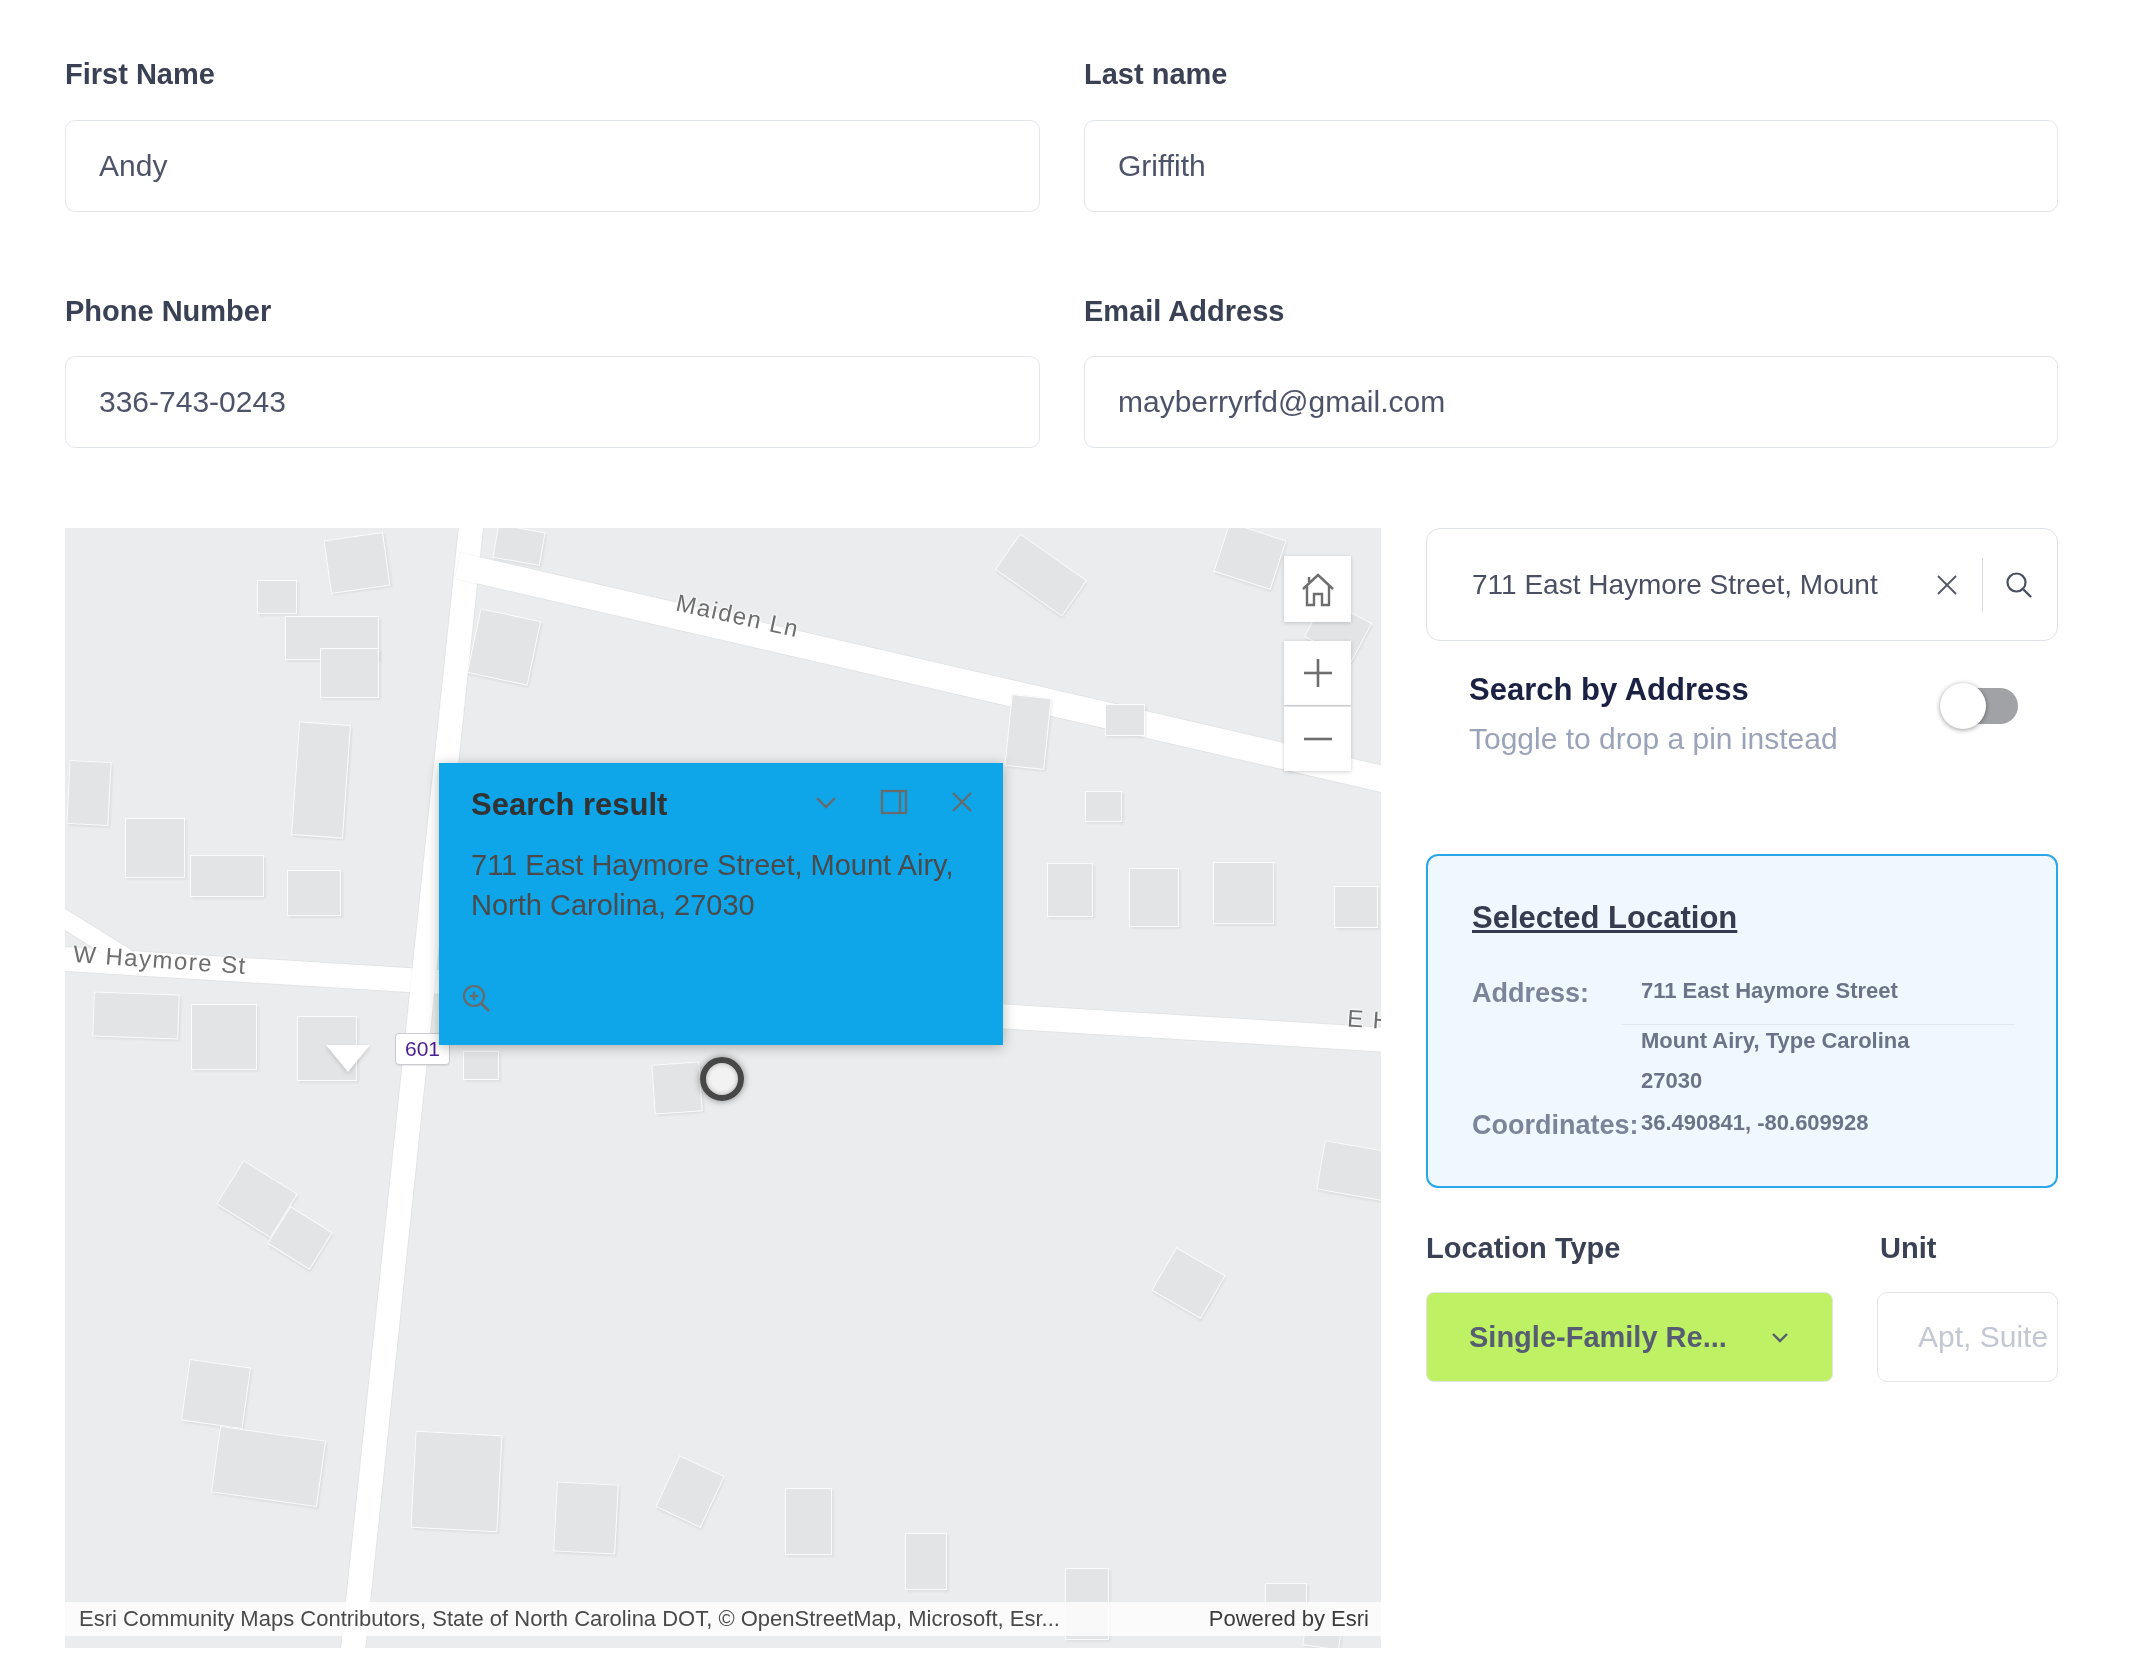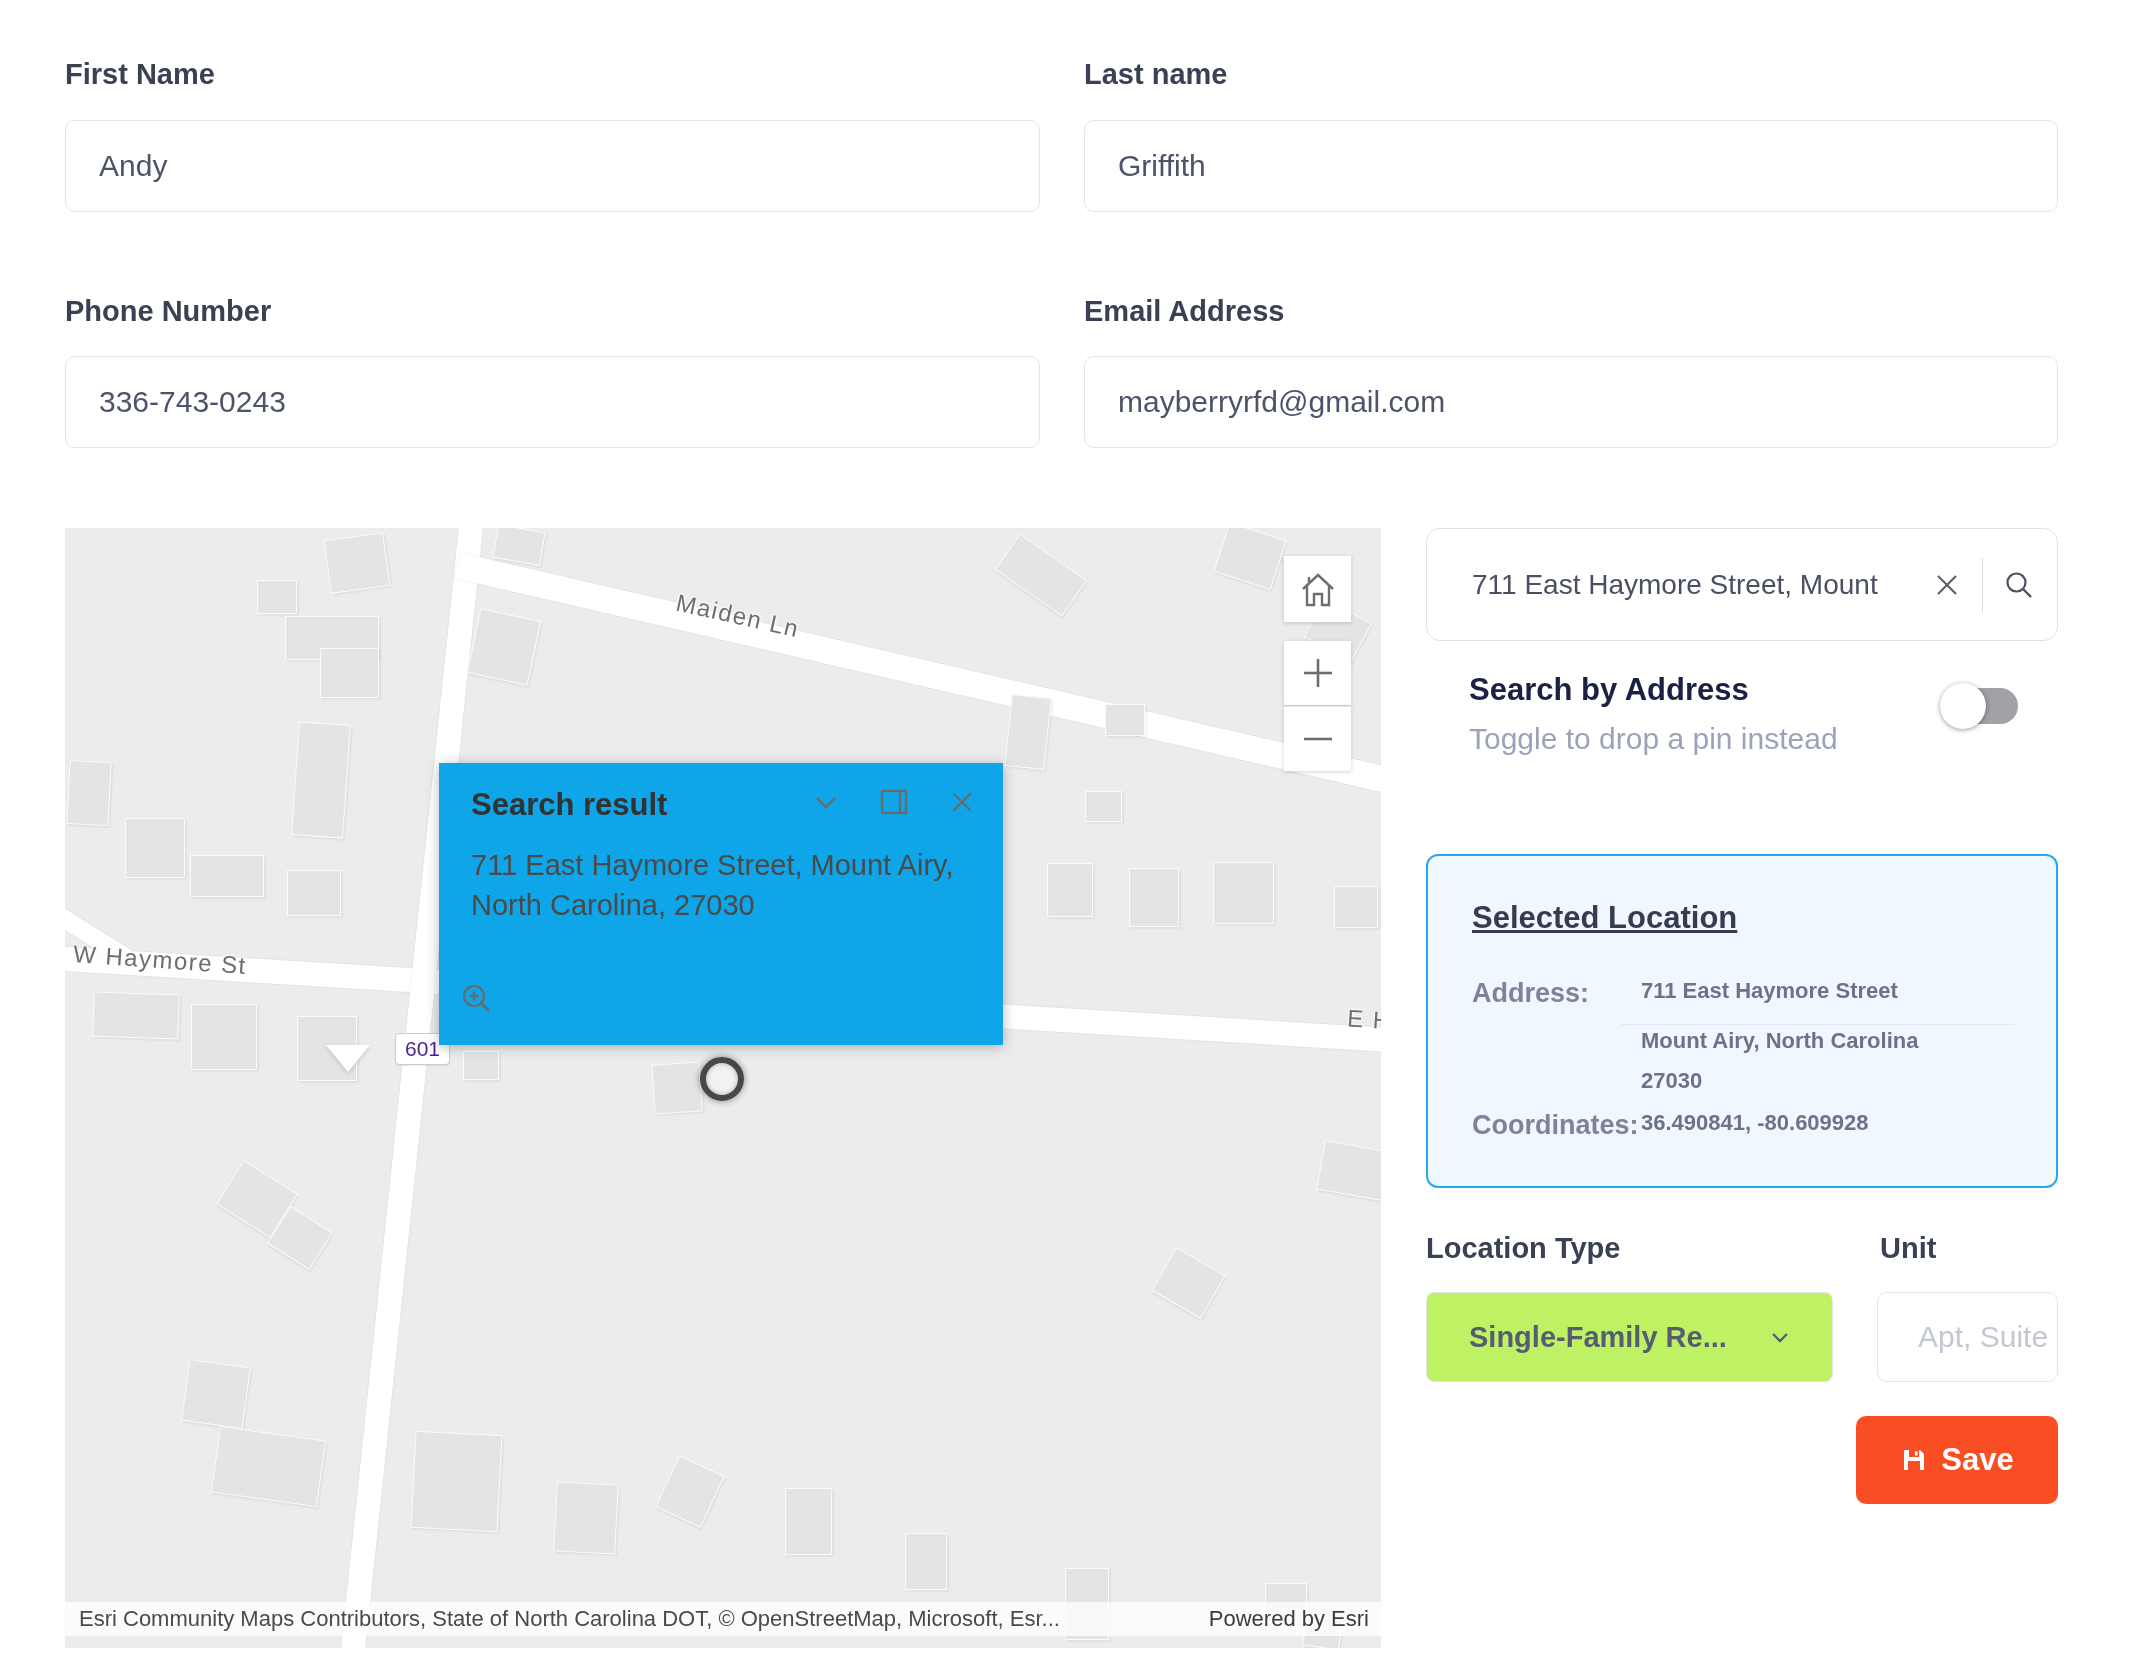--- a/index.html
+++ b/index.html
@@ -245,45 +245,34 @@
   <div class="sba-sub">Toggle to drop a pin instead</div>
   <div class="toggle">
     <div class="knob"></div>
   </div>
 
   <div class="card">
     <div class="card-title">Selected Location</div>
     <div class="row-lbl" style="top:122px;">Address:</div>
     <div class="row-val" style="top:122px;">711 East Haymore Street</div>
     <div class="card-divider"></div>
-    <div class="row-val" style="top:172px;">Mount Airy, North Carolina</div>
+    <div class="row-val" style="top:172px;">Mount Airy, Type Carolina</div>
     <div class="row-val" style="top:212px;">27030</div>
     <div class="row-lbl" style="top:254px;">Coordinates:</div>
     <div class="row-val" style="top:254px;">36.490841, -80.609928</div>
   </div>
 
   <div class="lbl" style="left:1426px;top:1232px;">Location Type</div>
   <div class="lbl" style="left:1880px;top:1232px;">Unit</div>
 
   <div class="select">
     <span class="sel-text">Single-Family Re...</span>
     <span>
       <svg width="28" height="28" viewBox="0 0 28 28">
           <polyline points="7,11 14,18 21,11" fill="none" stroke="#565d72" stroke-width="2.4"></polyline>
         </svg>
     </span>
   </div>
 
   <input class="inp" style="left: 1877px; top: 1292px; width: 181px; height: 90px; padding-left: 40px; font-weight: 400;" placeholder="Apt, Suite">
 
-  <button class="savebtn">
-    <span>
-      <svg width="28" height="28" viewBox="0 0 28 28">
-          <path d="M4 4 h16 l4 4 v16 h-20 z" fill="#fff"></path>
-          <rect x="9" y="4" width="10" height="7" fill="#f94e23"></rect>
-          <rect x="15" y="5.5" width="2.6" height="4" fill="#fff"></rect>
-          <rect x="8" y="15" width="12" height="9" fill="#f94e23"></rect>
-        </svg>
-    </span>
-    <span>Save</span>
-  </button>
 
 </div>
 
 </body></html>

